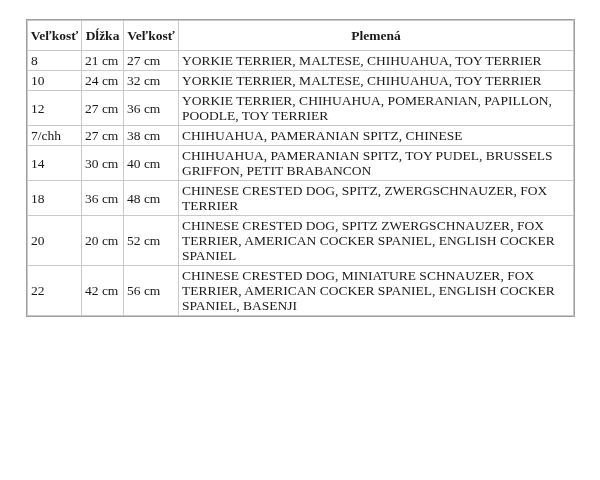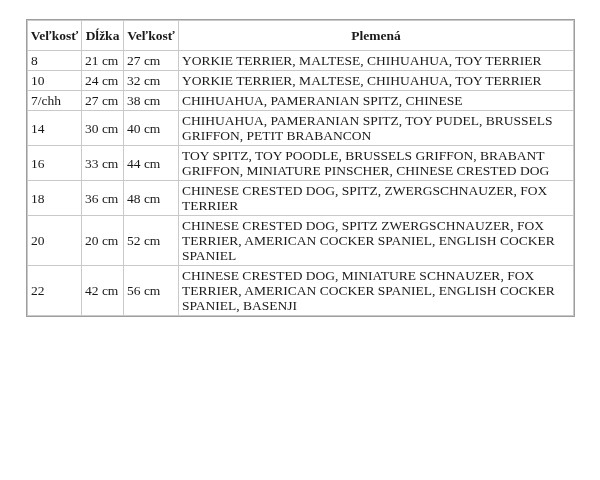--- a/index.html
+++ b/index.html
@@ -76,36 +76,36 @@
         <td class="chest-cell">27 cm</td>
         <td class="breeds-cell">YORKIE TERRIER, MALTESE, CHIHUAHUA, TOY TERRIER</td>
       </tr>
       <tr>
         <td class="size-cell">10</td>
         <td class="length-cell">24 cm</td>
         <td class="chest-cell">32 cm</td>
         <td class="breeds-cell">YORKIE TERRIER, MALTESE, CHIHUAHUA, TOY TERRIER</td>
       </tr>
       <tr>
+        <td class="size-cell">12</td>
+        <td class="length-cell">27 cm</td>
+        <td class="chest-cell">36 cm</td>
+        <td class="breeds-cell">YORKIE TERRIER, CHIHUAHUA, POMERANIAN, PAPILLON, POODLE, TOY TERRIER</td>
+      </tr>
+      <tr>
         <td class="size-cell">7/chh</td>
         <td class="length-cell">27 cm</td>
         <td class="chest-cell">38 cm</td>
         <td class="breeds-cell">CHIHUAHUA, PAMERANIAN SPITZ, CHINESE</td>
       </tr>
       <tr>
         <td class="size-cell">14</td>
         <td class="length-cell">30 cm</td>
         <td class="chest-cell">40 cm</td>
         <td class="breeds-cell">CHIHUAHUA, PAMERANIAN SPITZ, TOY PUDEL, BRUSSELS GRIFFON, PETIT BRABANCON</td>
-      </tr>
-      <tr>
-        <td class="size-cell">16</td>
-        <td class="length-cell">33 cm</td>
-        <td class="chest-cell">44 cm</td>
-        <td class="breeds-cell">TOY SPITZ, TOY POODLE, BRUSSELS GRIFFON, BRABANT GRIFFON, MINIATURE PINSCHER, CHINESE CRESTED DOG</td>
       </tr>
       <tr>
         <td class="size-cell">18</td>
         <td class="length-cell">36 cm</td>
         <td class="chest-cell">48 cm</td>
         <td class="breeds-cell">CHINESE CRESTED DOG, SPITZ, ZWERGSCHNAUZER, FOX TERRIER</td>
       </tr>
       <tr>
         <td class="size-cell">20</td>
         <td class="length-cell">20 cm</td>

